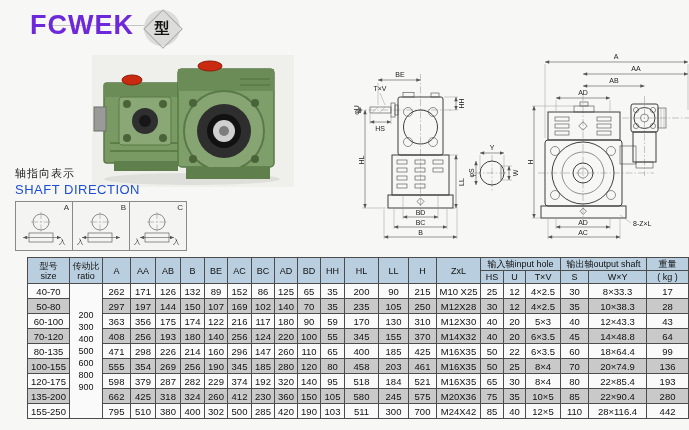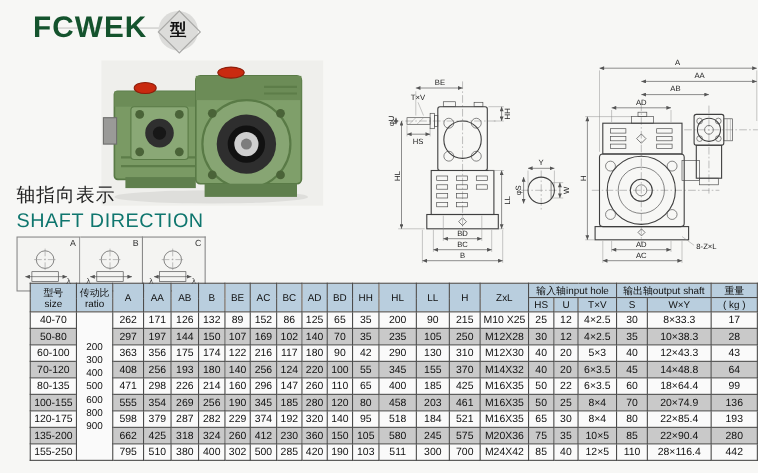--- a/index.html
+++ b/index.html
@@ -7,21 +7,21 @@
     width:689px;height:430px;overflow:hidden;position:relative;
     background:#f7f7f5;
     font-family:"Liberation Sans","DejaVu Sans",sans-serif;
     color:#1c1c1c;
   }
   
   .title-row{position:absolute;left:30px;top:8px;width:200px;height:44px;}
   .title-line{position:absolute;left:22px;top:17px;width:112px;height:1px;background:#c4c4c2;}
   .page-title{
     position:absolute;left:0;top:2px;
-    font-size:27px;font-weight:bold;letter-spacing:1px;color:#14532d;
+    font-size:27px;font-weight:bold;letter-spacing:1px;color:#6d28d9;
   }
   .type-badge{position:absolute;left:112px;top:0px;width:40px;height:40px;}
   .type-badge .circle{
     position:absolute;left:2px;top:2px;width:36px;height:36px;border-radius:50%;
     background:#dcdcda;
   }
   .type-badge .diamond{
     position:absolute;left:7px;top:7px;width:26px;height:26px;
     border:1px solid #a8a8a6;transform:rotate(45deg);
   }
@@ -33,22 +33,22 @@
   svg{position:absolute;}
   .o{fill:none;stroke:#3f3f3f;stroke-width:1;}
   .o2{fill:none;stroke:#4a4a4a;stroke-width:.6;}
   .c{fill:none;stroke:#8f8f8f;stroke-width:.5;stroke-dasharray:7 2 1.5 2;}
   .d{fill:none;stroke:#555;stroke-width:.6;marker-start:url(#as);marker-end:url(#ae);}
   .e{fill:none;stroke:#909090;stroke-width:.45;}
   .t{font-size:7px;fill:#222;text-anchor:middle;font-family:inherit;}
   .ts{font-size:7px;fill:#222;text-anchor:start;font-family:inherit;}
   
   .sd{position:absolute;left:15px;top:166px;}
-  .sd .zh{font-size:17px;color:#222;letter-spacing:1px;}
-  .sd .en{font-size:18px;color:#0f766e;margin-top:1px;letter-spacing:.5px;}
+  .sd .zh{font-size:11px;color:#222;letter-spacing:1px;}
+  .sd .en{font-size:13px;color:#1d4ed8;margin-top:1px;letter-spacing:.5px;}
   .sd-boxes{display:flex;margin-top:4px;}
   .sd-box{width:56px;height:48px;border:1px solid #8a8a8a;position:relative;background:#f4f4f2;}
   .sd-box + .sd-box{border-left:none;}
   .sd-letter{position:absolute;right:3px;top:1px;font-size:8px;color:#333;}
   .sd-glyph{left:4px;top:8px;}
   .sd-in{font-size:6.5px;fill:#222;font-family:inherit;}
   
   .dim-table{
     position:absolute;left:27px;top:257px;
     border-collapse:collapse;table-layout:fixed;width:661px;
@@ -432,22 +432,22 @@
         <td>60-100</td>
         <td>363</td>
         <td>356</td>
         <td>175</td>
         <td>174</td>
         <td>122</td>
         <td>216</td>
         <td>117</td>
         <td>180</td>
         <td>90</td>
-        <td>42</td>
-        <td>290</td>
+        <td>59</td>
+        <td>170</td>
         <td>130</td>
         <td>310</td>
         <td>M12X30</td>
         <td>40</td>
         <td>20</td>
         <td>5×3</td>
         <td>40</td>
         <td>12×43.3</td>
         <td>43</td>
       </tr>

